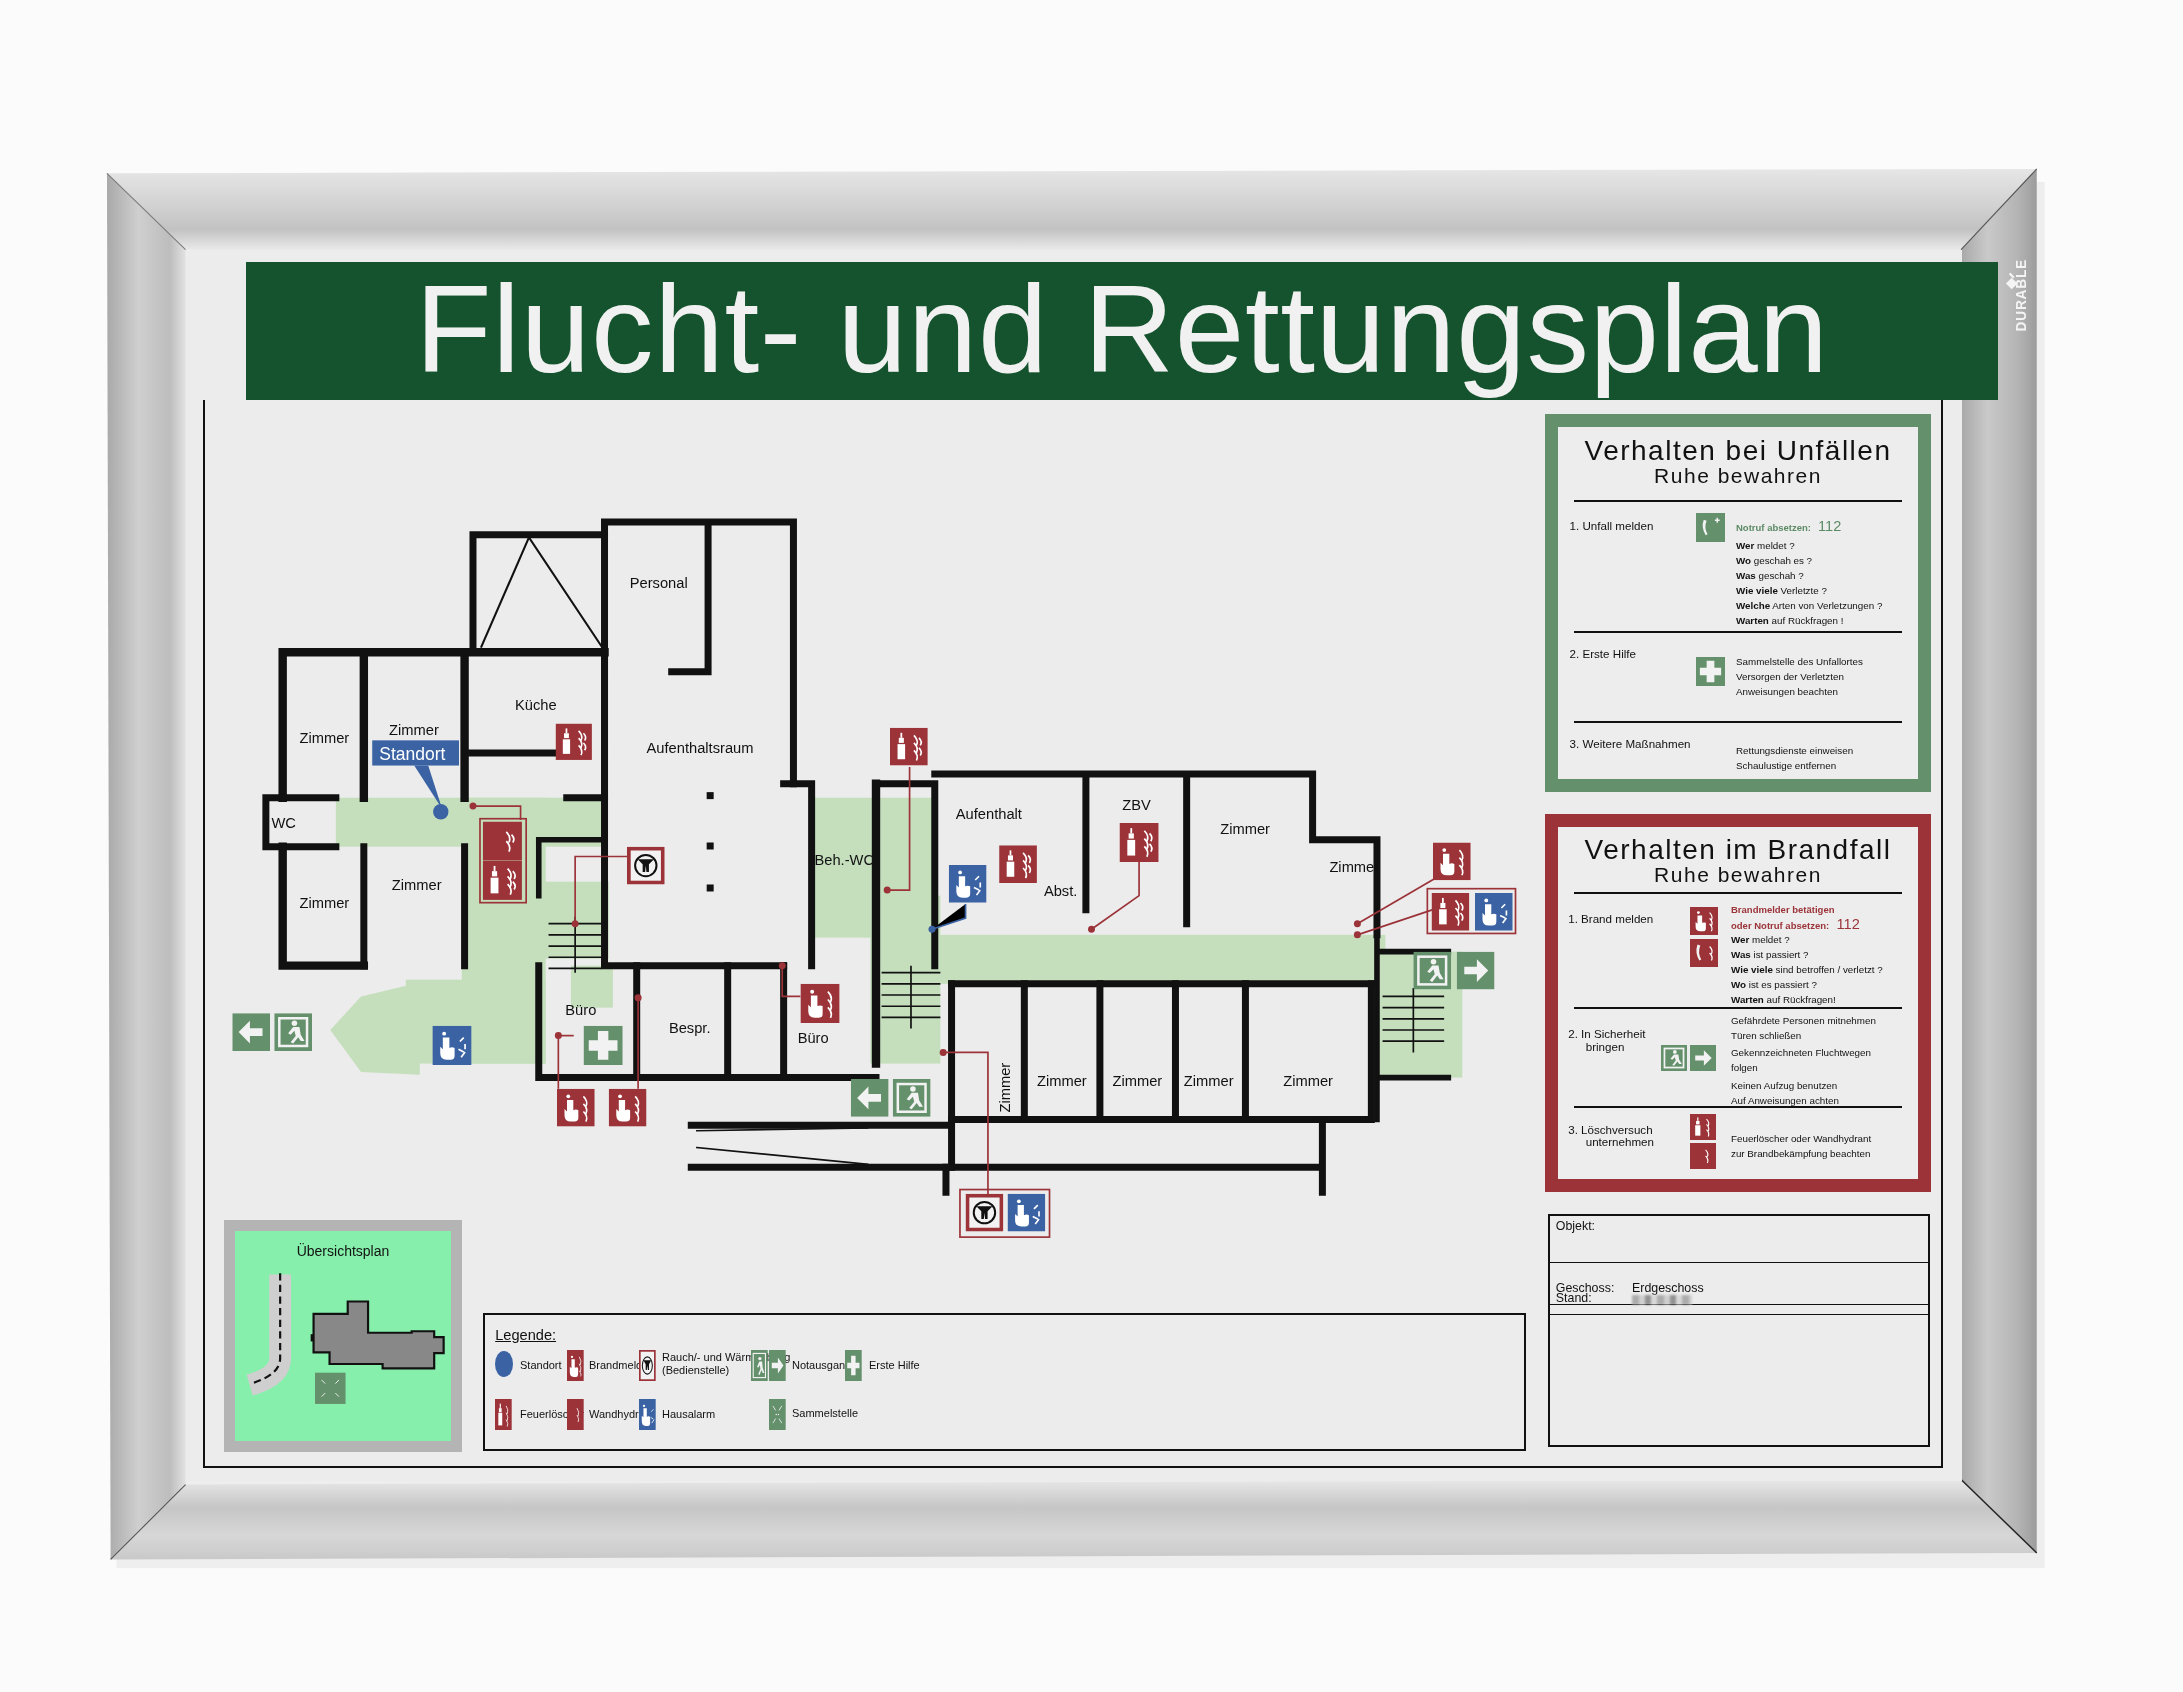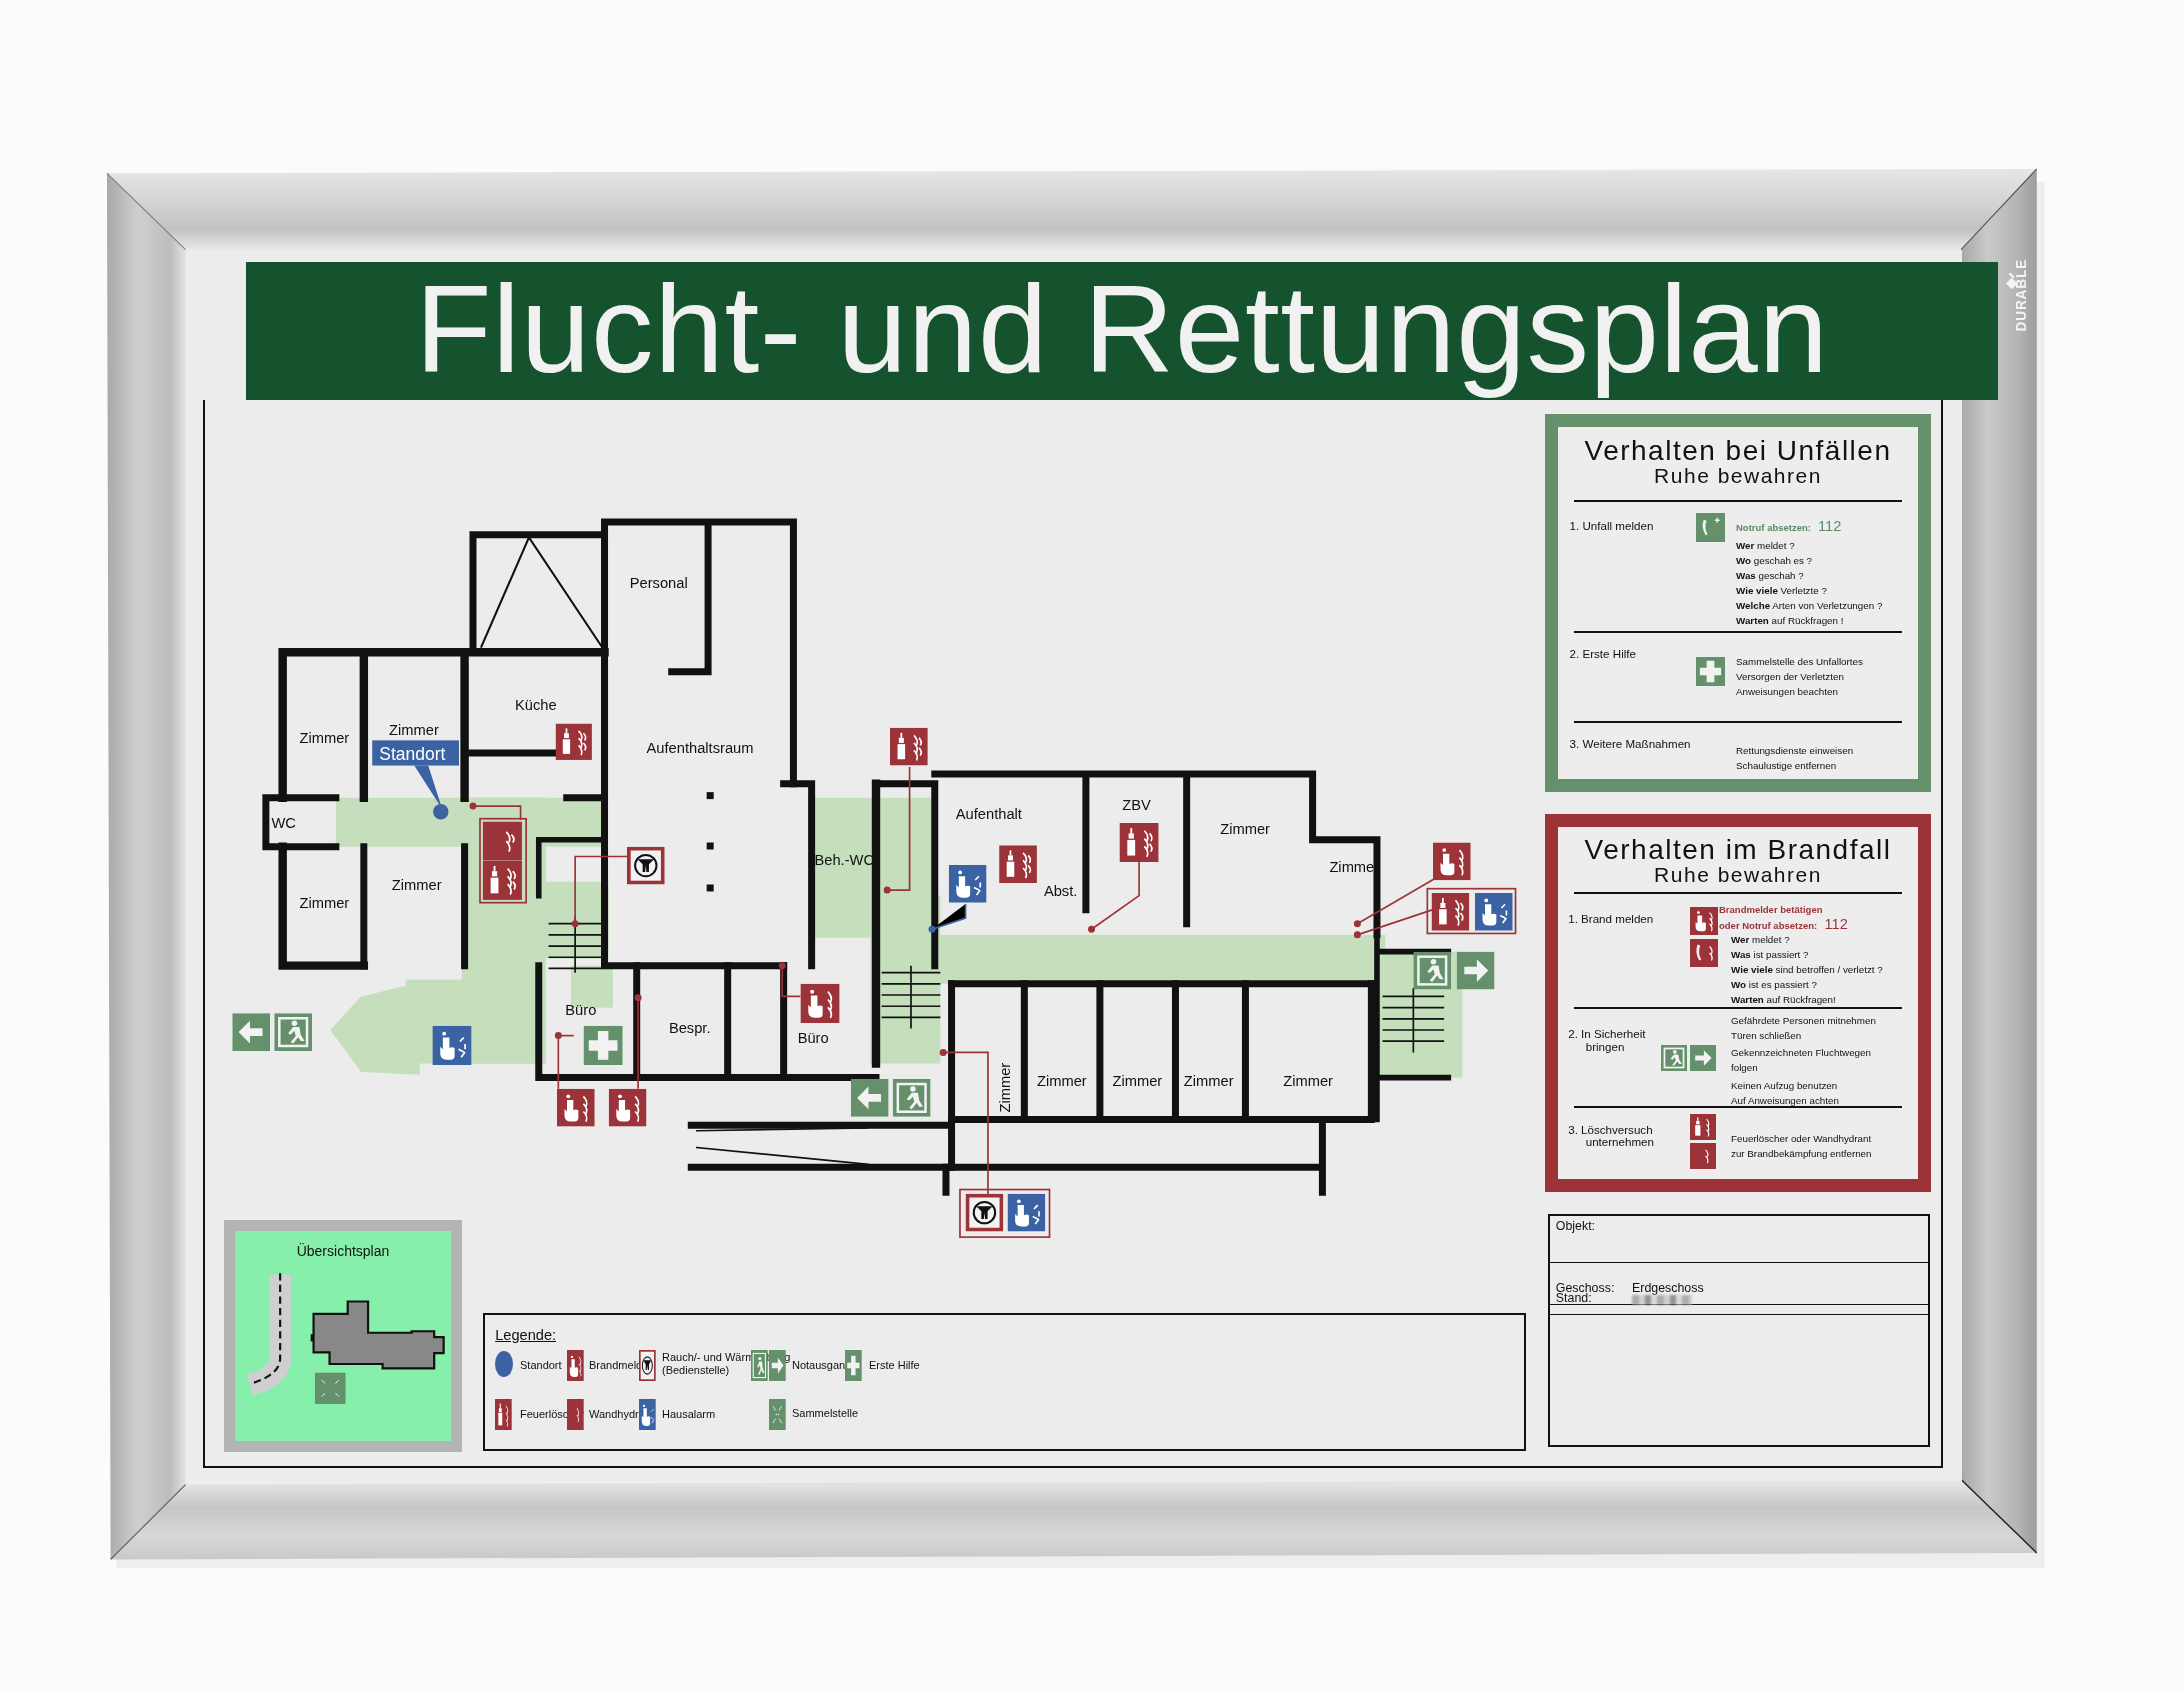--- a/index.html
+++ b/index.html
@@ -358,21 +358,21 @@
       <rect width="30" height="30" fill="#9b3339"></rect>
       <circle cx="9" cy="6" r="1.5" fill="#fff"></circle>
       <path d="M8 9 v9 l-2 -2 v5 q0 5 5 5 h3 q3 0 3 -3 v-6 q-2 -1 -4 0 v-8z" fill="#fff"></path>
       <path d="M21 6 q4 4 2 8 M21 12 q4 4 2 8 M21 18 q4 4 2 8" stroke="#fff" stroke-width="1.3" fill="none"></path>
     </svg>
   <svg class="ico" style="left:132px;top:112px;width:28px;height:28px;" viewBox="0 0 30 30">
       <rect width="30" height="30" fill="#9b3339"></rect>
       <path d="M8 6 q-3 9 2 17 l2 -1 q-4 -7 -1 -15z" fill="#f2f2f2"></path>
       <path d="M21 8 q4 4 2 8 M21 15 q4 4 2 8" stroke="#fff" stroke-width="1.3" fill="none"></path>
     </svg>
-  <div class="txt" style="left:161px;top:76px;color:#9b3339;font-weight:bold;font-size:9.5px;line-height:14px;">
+  <div class="txt" style="left:173px;top:76px;color:#9b3339;font-weight:bold;font-size:9.5px;line-height:14px;">
     <div>Brandmelder betätigen</div>
     <div><span>oder Notruf absetzen:</span><span style="font-size:14.6px;font-weight:normal;margin-left:7.3px;">112</span></div>
   </div>
   <div class="txt" style="left:173px;top:105px;font-size:9.8px;line-height:15px;">
     <div><b>Wer</b><span> meldet ?</span></div>
     <div><b>Was</b><span> ist passiert ?</span></div>
     <div><b>Wie viele</b><span> sind betroffen / verletzt ?</span></div>
     <div><b>Wo</b><span> ist es passiert ?</span></div>
     <div><b>Warten</b><span> auf Rückfragen!</span></div>
   </div>
@@ -412,21 +412,21 @@
       <rect x="7" y="8" width="4" height="4" fill="#fff"></rect>
       <rect x="8.3" y="4" width="1.4" height="4" fill="#fff"></rect>
       <path d="M19 6 q4 4 2 8 M19 12 q4 4 2 8 M19 18 q4 4 2 8" stroke="#fff" stroke-width="1.3" fill="none"></path>
     </svg>
   <svg class="ico" style="left:132px;top:316px;width:26px;height:26px;" viewBox="0 0 30 30">
       <rect width="30" height="30" fill="#9b3339"></rect>
       <path d="M18 8 q4 4 2 8 M18 15 q4 4 2 8" stroke="#fff" stroke-width="1.3" fill="none"></path>
     </svg>
   <div class="txt" style="left:173px;top:304px;font-size:9.8px;line-height:15px;">
     <div>Feuerlöscher oder Wandhydrant</div>
-    <div>zur Brandbekämpfung entfernen</div>
+    <div>zur Brandbekämpfung beachten</div>
   </div>
 </div>
 
 <div class="info">
   <div class="row" style="top:0;height:46px;">
     <span class="lbl">Objekt:</span>
     <span class="val"></span>
   </div>
   <div class="row" style="top:46px;height:26px;margin-top:16px;">
     <span class="lbl">Geschoss:</span>

